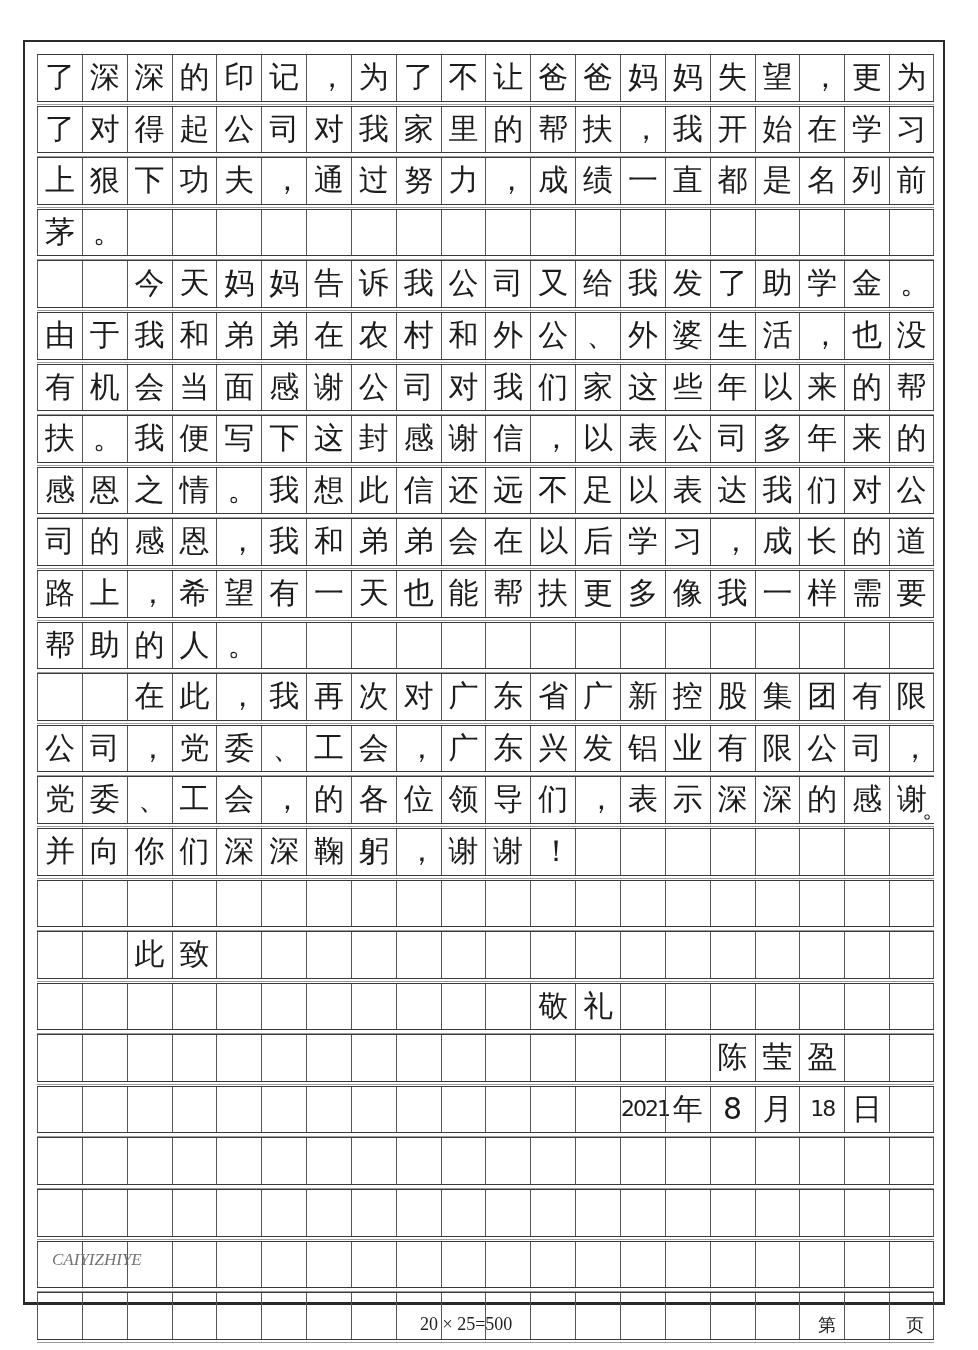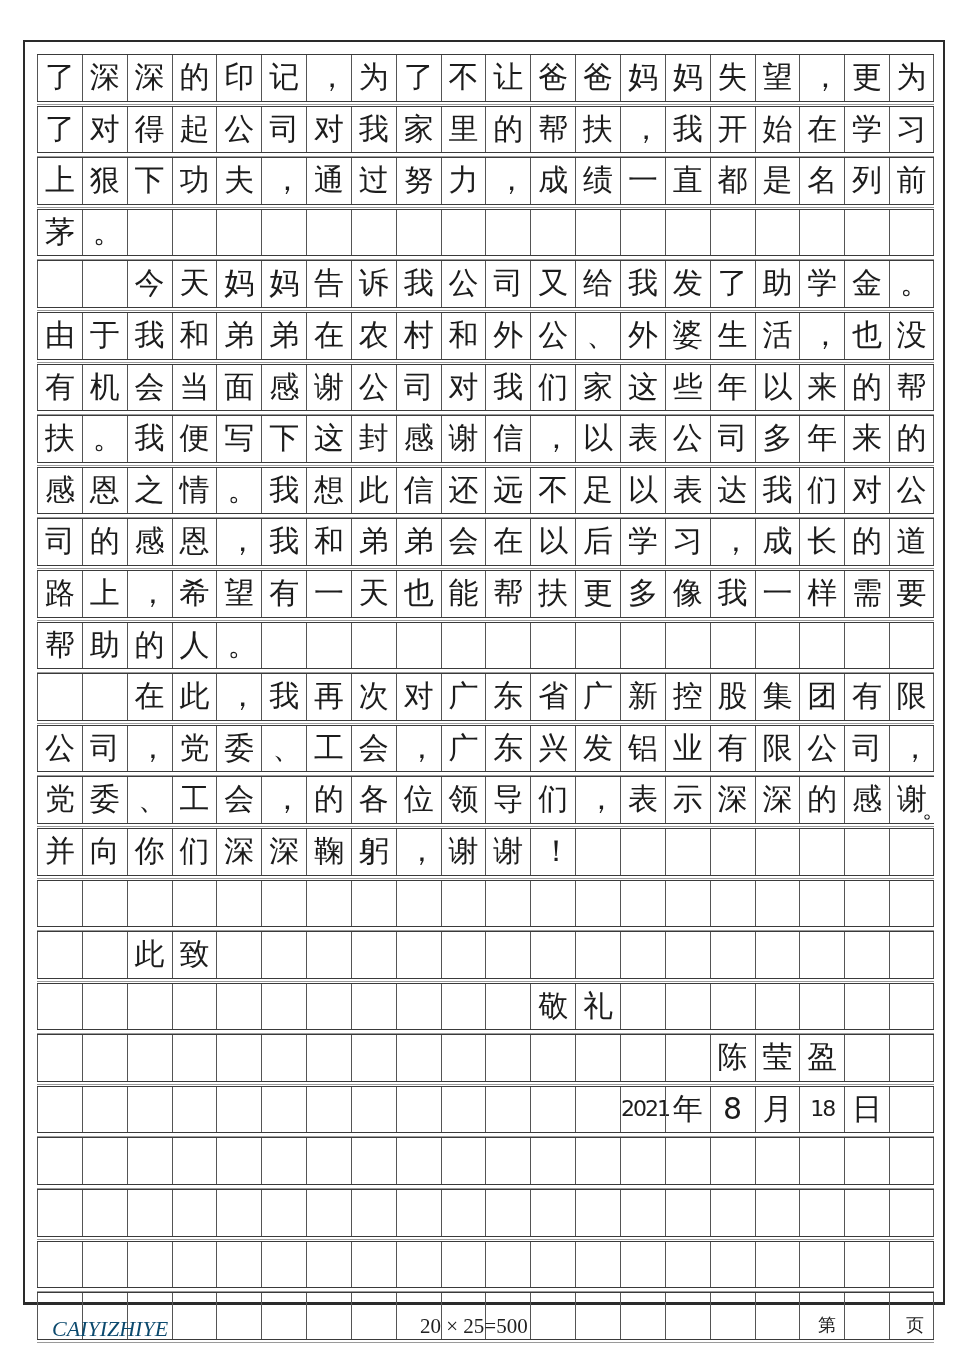--- a/index.html
+++ b/index.html
@@ -25,26 +25,26 @@
     width: 44.85px; height: 45.6px; box-sizing: border-box;
     border-left: 1px solid #555; position: relative;
     font-family: "DejaVu Sans", sans-serif; font-size: 30px; line-height: 44px;
     text-align: center; color: #1c1c1c; font-weight: normal;
   }
   .cell:last-child { border-right: 1px solid #555; }
   .cell.small { font-size: 22px; letter-spacing: -2px; }
   .cell.punct { text-align: left; padding-left: 10px; }
   .overflow { position: absolute; right: -12px; bottom: 2px; font-size: 24px; line-height: 24px; }
   .footer-brand {
-    position: absolute; left: 52px; top: 1316px;
-    font-family: "Liberation Serif", serif; font-style: italic; font-size: 22px; color: #0c4a6e;
+    position: absolute; left: 52px; top: 1250px;
+    font-family: "Liberation Serif", serif; font-style: italic; font-size: 17px; color: #737373;
   }
   .footer-count {
     position: absolute; left: 420px; top: 1314px;
-    font-family: "Liberation Serif", serif; font-size: 21px; color: #222;
+    font-family: "Liberation Serif", serif; font-size: 18px; color: #222;
   }
   .footer-di {
     position: absolute; left: 818px; top: 1313px; font-family: "DejaVu Serif", serif; font-size: 18px; color: #222;
   }
   .footer-ye {
     position: absolute; left: 906px; top: 1313px; font-family: "DejaVu Serif", serif; font-size: 18px; color: #222;
   }
 </style>
 </head>
 <body>

